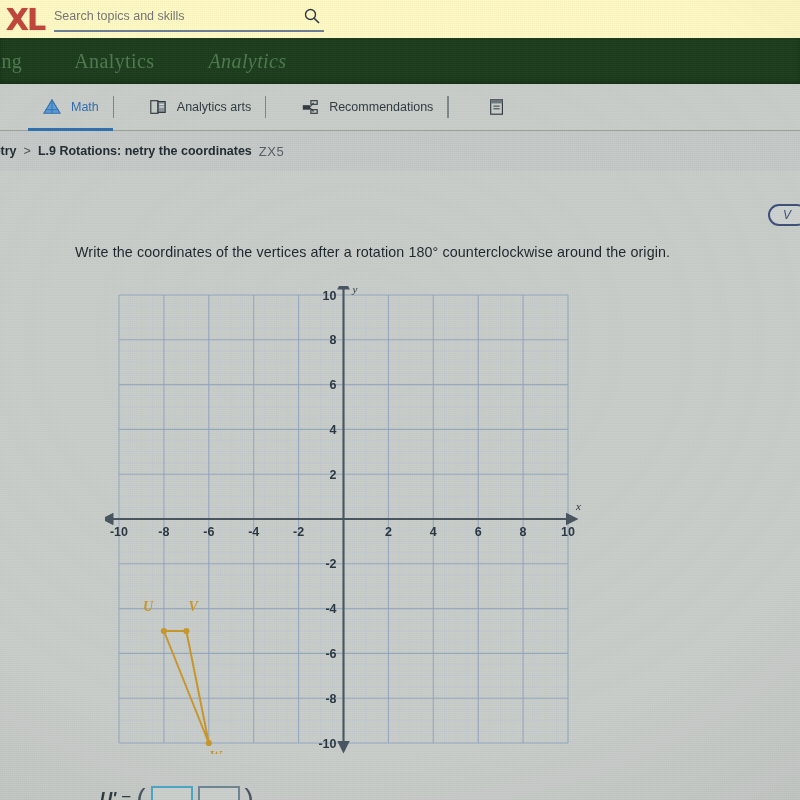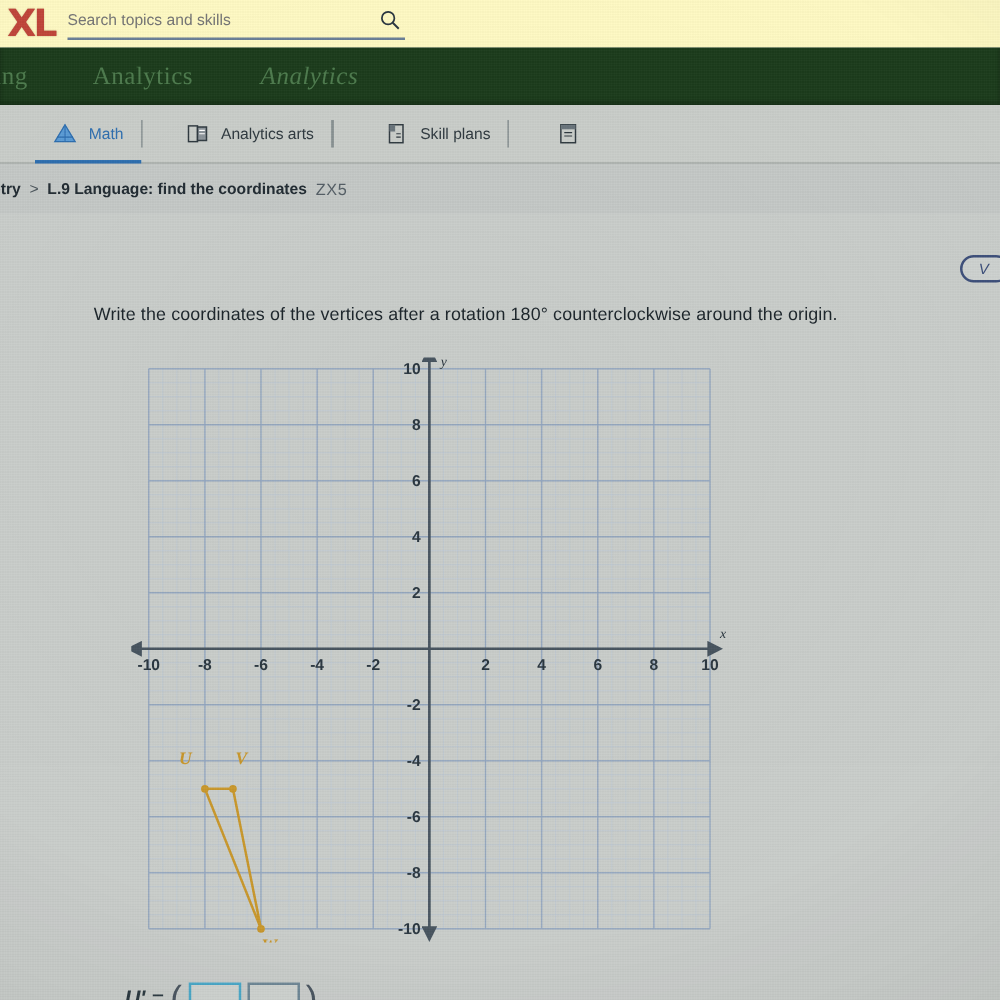--- a/index.html
+++ b/index.html
@@ -214,50 +214,51 @@
       <rect x="3" y="3" width="8" height="14" fill="none" stroke="#303a40" stroke-width="1.3"></rect>
       <rect x="11" y="4" width="8" height="12" fill="#8c949a" stroke="#303a40" stroke-width="1.3"></rect>
       <line x1="12.5" y1="7" x2="17.5" y2="7" stroke="#fff" stroke-width="1"></line>
       <line x1="12.5" y1="10" x2="17.5" y2="10" stroke="#fff" stroke-width="1"></line>
     </svg>
     <span>Analytics arts</span>
   </div>
 
   <div class="subj-divider"></div>
 
+  <div class="subj-tab" style="margin-left:20px">
+    <svg class="tab-icon" viewBox="0 0 22 20">
+      <rect x="3" y="8" width="8" height="5" fill="#303a40"></rect>
+      <rect x="12" y="3" width="7" height="4" fill="none" stroke="#303a40" stroke-width="1.3"></rect>
+      <rect x="12" y="13" width="7" height="4" fill="none" stroke="#303a40" stroke-width="1.3"></rect>
+      <line x1="11" y1="10" x2="15" y2="5.5" stroke="#303a40" stroke-width="1.2"></line>
+      <line x1="11" y1="11" x2="15" y2="15" stroke="#303a40" stroke-width="1.2"></line>
+    </svg>
+    <span>Recommendations</span>
+  </div>
 
   <div class="subj-divider"></div>
 
-  <div class="subj-tab" style="margin-left:26px">
-    <svg class="tab-icon" viewBox="0 0 22 20">
-      <rect x="5" y="2" width="12" height="16" fill="none" stroke="#303a40" stroke-width="1.3"></rect>
-      <rect x="5" y="2" width="5" height="6" fill="#6a757c"></rect>
-      <line x1="11" y1="10" x2="15" y2="10" stroke="#303a40" stroke-width="1.1"></line>
-      <line x1="11" y1="13" x2="15" y2="13" stroke="#303a40" stroke-width="1.1"></line>
-    </svg>
-    <span>Skill plans</span>
-  </div>
 
   <div class="subj-divider"></div>
 
   <div class="subj-tab" style="margin-left:24px;padding-right:0">
     <svg class="tab-icon" viewBox="0 0 22 20">
       <rect x="4" y="2" width="13" height="16" fill="none" stroke="#303a40" stroke-width="1.3"></rect>
       <rect x="4" y="2" width="13" height="4" fill="#6a757c"></rect>
       <line x1="7" y1="9" x2="14" y2="9" stroke="#303a40" stroke-width="1.1"></line>
       <line x1="7" y1="12" x2="14" y2="12" stroke="#303a40" stroke-width="1.1"></line>
     </svg>
     <span></span>
   </div>
 </div>
 
 <div id="breadcrumb">
   <span id="bc-subject">netry</span>
   <span id="bc-sep">&gt;</span>
-  <span id="bc-skill">L.9 Language: find the coordinates</span>
+  <span id="bc-skill">L.9 Rotations: netry the coordinates</span>
   <span id="bc-code">ZX5</span>
 </div>
 
 <div id="workspace">
 
   <div id="video-pill">V</div>
 
   <div id="question">Write the coordinates of the vertices after a rotation 180° counterclockwise around the origin.</div>
 
   <div id="graph">

